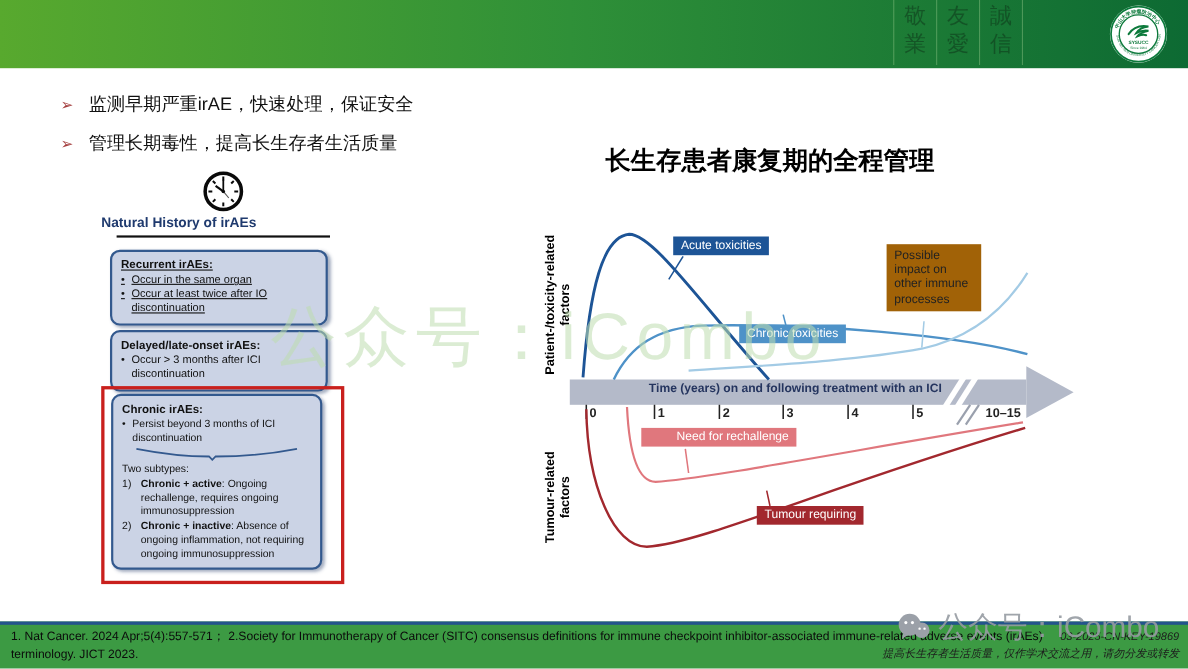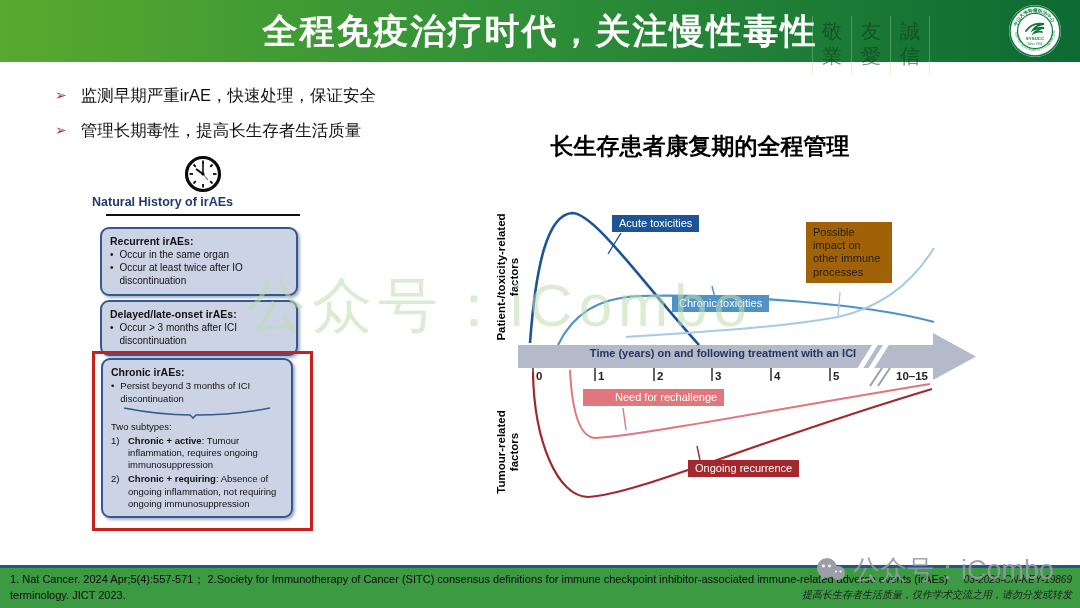--- a/index.html
+++ b/index.html
@@ -5,21 +5,21 @@
   html,body{margin:0;padding:0;background:#e8e8e8;}
   .slide{
     position:relative;width:1080px;height:608px;background:#ffffff;overflow:hidden;
     font-family:"Liberation Sans","DejaVu Sans",sans-serif;
   }
   
   .header{position:absolute;left:0;top:0;width:1080px;height:62px;
     background:linear-gradient(90deg,#58a92e 0%,#2f9038 48%,#0d6a33 100%);}
   .header-title{position:absolute;left:0;top:8px;width:1080px;text-align:center;
     color:#fff;font-size:35px;font-weight:bold;letter-spacing:2px;}
-  .calligraphy{position:absolute;right:150px;top:16px;height:58px;display:flex;margin-left:47px;}
+  .calligraphy{position:absolute;right:150px;top:0;height:58px;display:flex;margin-left:47px;}
   .calli-col{width:30px;height:56px;font-size:20px;line-height:1.25;text-align:center;
     color:rgba(15,55,25,.55);font-family:"Liberation Serif","DejaVu Serif",serif;
     border-left:1px solid rgba(180,220,160,.35);word-break:break-all;padding:3px 4px 0 4px;}
   .calli-col:last-child{border-right:1px solid rgba(180,220,160,.35);}
   .logo{position:absolute;right:18px;top:4px;width:54px;height:54px;}
   
   .bullets{position:absolute;left:55px;top:84px;width:470px;}
   .bullet-row{display:flex;gap:14px;margin-bottom:13px;align-items:flex-start;}
   .bullet-marker{color:#a33c3c;font-size:14px;line-height:22px;}
   .bullet-text{font-size:16.5px;color:#111;line-height:22px;}
@@ -28,21 +28,21 @@
   .clock-wrap{position:absolute;left:0;top:2px;width:222px;text-align:center;}
   .flow-heading{position:absolute;left:0;top:43px;width:222px;
     color:#1f3a6e;font-weight:bold;font-size:12.5px;}
   .flow-divider{position:absolute;left:14px;top:62px;width:194px;height:0;border-top:2.5px solid #111;}
   .fbox{position:absolute;background:#cbd3e5;border:2px solid #33598e;border-radius:9px;
     padding:6px 8px;font-size:10px;line-height:1.28;color:#111;
     box-shadow:2px 2px 3px rgba(60,80,120,.45);}
   .fbox-title{font-weight:bold;font-size:10.5px;margin-bottom:1px;}
   .bi{display:flex;gap:6px;}
   .bi .dot{flex:none;}
-  .box1{left:8px;top:75px;width:178px;}
+  .box1{left:8px;top:75px;width:178px;text-decoration:underline;}
   .box2{left:8px;top:148px;width:178px;}
   .red-rect{position:absolute;left:0;top:199px;width:215px;height:174px;border:3px solid #c9201d;}
   .box3{left:6px;top:4px;width:172px;font-size:9.5px;position:absolute;}
   .brace{display:block;margin:1px auto 2px auto;}
   .sub{display:flex;gap:4px;margin-top:2px;}
   .sub .num{flex:none;width:13px;}
   .term{font-weight:bold;}
   
   .chart-title{position:absolute;left:490px;top:131px;width:420px;text-align:center;
     font-family:"Liberation Serif","DejaVu Serif",serif;font-size:23px;font-weight:600;color:#000;}
@@ -73,21 +73,20 @@
   .wm-corner{position:absolute;right:26px;bottom:20px;z-index:9;display:flex;align-items:center;gap:6px;
     color:rgba(150,155,162,.9);font-size:27px;pointer-events:none;}
   .z1{z-index:1;} .z3{z-index:3;position:absolute;}
 </style>
 </head>
 <body>
 
 <div class="slide">
 
   <div class="header">
-    <div class="header-title">全程免疫治疗时代，关注慢性毒性</div>
     <div class="calligraphy">
       <div class="calli-col">敬業</div>
       <div class="calli-col">友愛</div>
       <div class="calli-col">誠信</div>
     </div>
     <div class="logo">
       <svg width="54" height="54" viewBox="0 0 54 54">
         <circle cx="27" cy="27" r="26" fill="#ffffff"></circle>
         <circle cx="27" cy="27" r="25" fill="none" stroke="#0d7a3c" stroke-width="1.6"></circle>
         <circle cx="27" cy="27" r="17.5" fill="none" stroke="#0d7a3c" stroke-width="1.2"></circle>
@@ -166,25 +165,25 @@
         <div class="bi">
             <span class="dot">•</span>
             <span>Persist beyond 3 months of ICI discontinuation</span>
           </div>
         <svg class="brace" width="150" height="13" viewBox="0 0 150 13">
           <path d="M2 2 Q38 9 68 9 L71 12 L74 9 Q112 9 148 2" fill="none" stroke="#33598e" stroke-width="1.6"></path>
         </svg>
         <div>Two subtypes:</div>
         <div class="sub">
           <span class="num">1)</span>
-          <span><span class="term">Chronic + active</span><span>: Tumour inflammation, requires ongoing immunosuppression</span></span>
+          <span><span class="term">Chronic + active</span><span>: Ongoing rechallenge, requires ongoing immunosuppression</span></span>
         </div>
         <div class="sub">
           <span class="num">2)</span>
-          <span><span class="term">Chronic + requiring</span><span>: Absence of ongoing inflammation, not requiring ongoing immunosuppression</span></span>
+          <span><span class="term">Chronic + inactive</span><span>: Absence of ongoing inflammation, not requiring ongoing immunosuppression</span></span>
         </div>
       </div>
     </div>
   </div>
 
   <div class="chart-title z3">长生存患者康复期的全程管理</div>
 
   <div class="chart z3">
     <svg class="plot" width="500" height="350" viewBox="0 0 500 350">
 
@@ -221,21 +220,21 @@
       <line x1="212" y1="278" x2="209" y2="264" stroke="#a2282e" stroke-width="1.4"></line>
     </svg>
 
     <div class="ylab ylab-top">Patient-/toxicity-related factors</div>
     <div class="ylab ylab-bottom">Tumour-related factors</div>
 
     <div class="lbl lbl-acute">Acute toxicities</div>
     <div class="lbl lbl-chronic">Chronic toxicities</div>
     <div class="lbl lbl-possible">Possible impact on other immune processes</div>
     <div class="lbl lbl-rechallenge">Need for rechallenge</div>
-    <div class="lbl lbl-recurrence">Ongoing recurrence</div>
+    <div class="lbl lbl-recurrence">Tumour requiring</div>
 
     <div class="axis-label">Time (years) on and following treatment with an ICI</div>
 
     <span class="tick-num" style="left:48px;">0</span>
     <span class="tick-num" style="left:110px;">1</span>
     <span class="tick-num" style="left:169px;">2</span>
     <span class="tick-num" style="left:227px;">3</span>
     <span class="tick-num" style="left:286px;">4</span>
     <span class="tick-num" style="left:345px;">5</span>
     <span class="tick-num" style="left:408px;">10–15</span>

